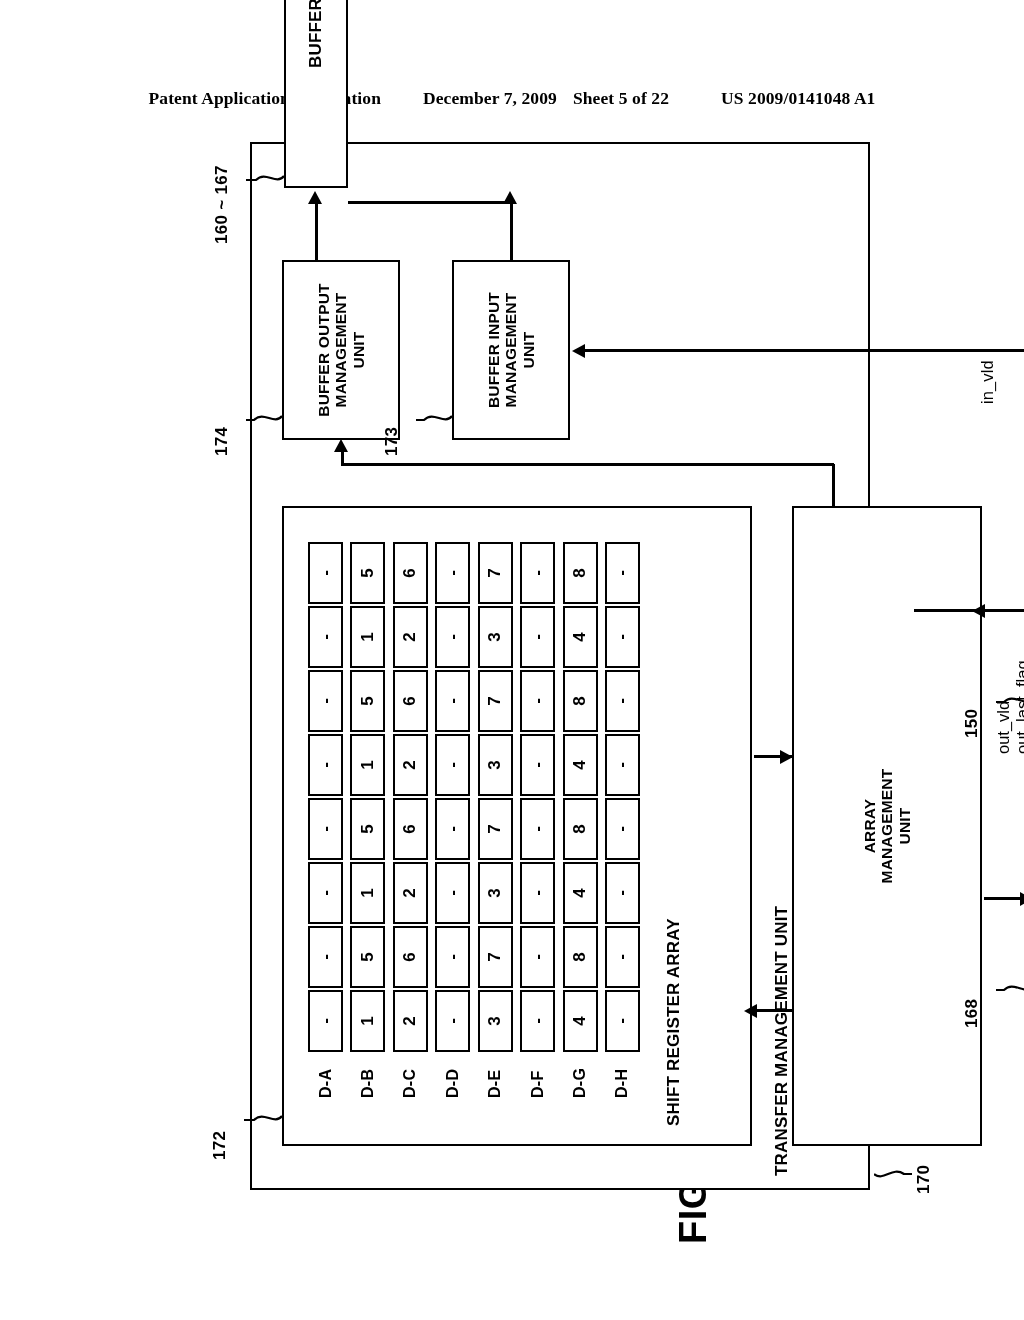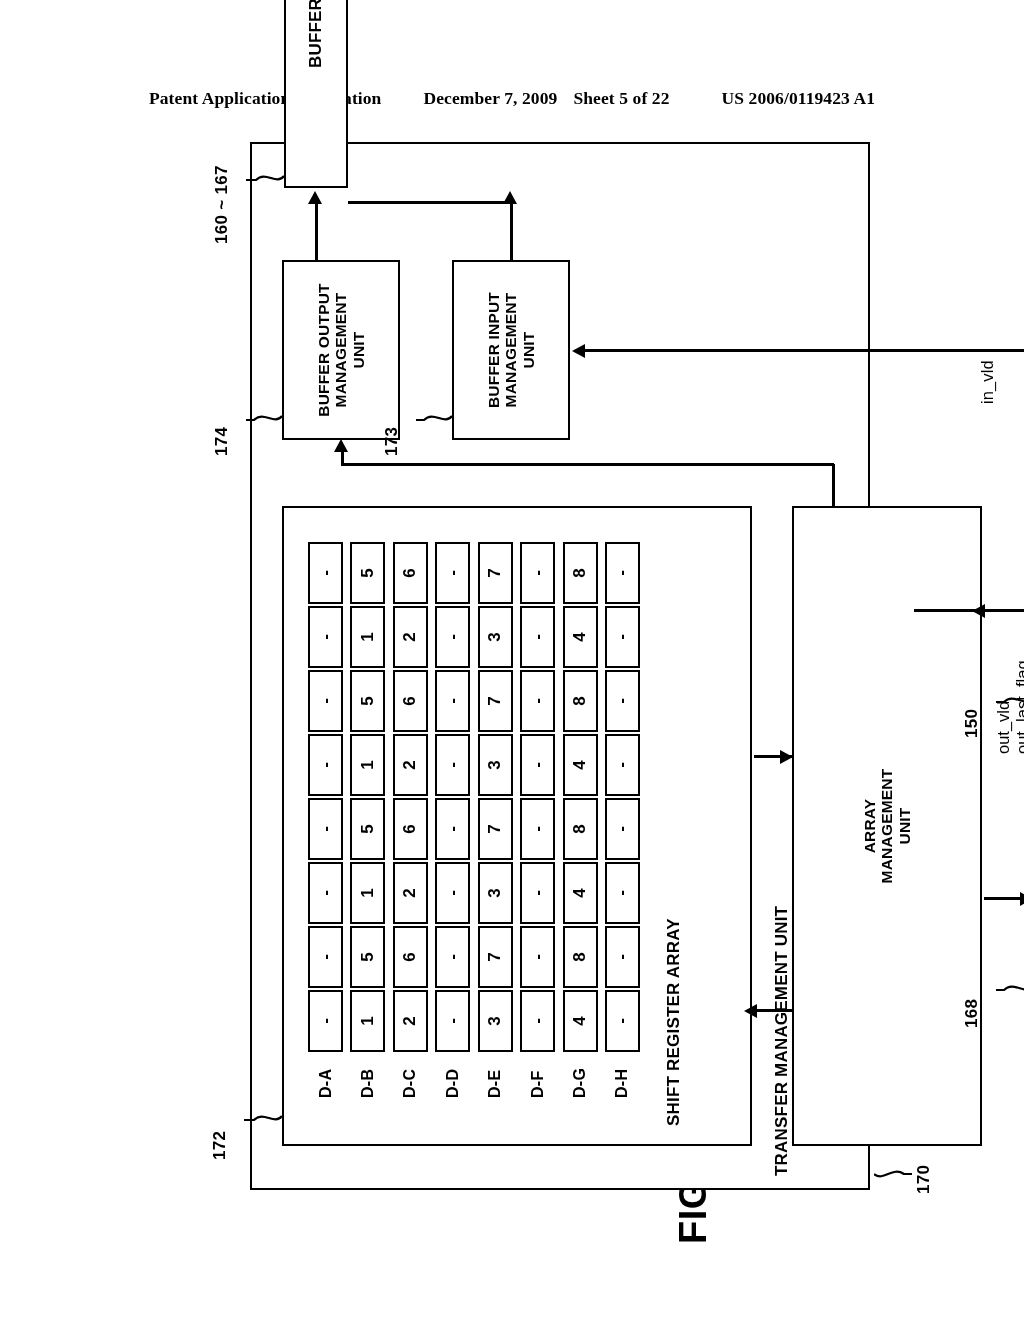--- a/index.html
+++ b/index.html
@@ -190,21 +190,21 @@
   }
   .sig-stack { position: absolute; font-size: 16.5px; line-height: 1.15; }
 </style>
 </head>
 <body>
 
 <div class="pub-header">
   <span class="h-pub">Patent Application Publication</span>
   <span class="h-date">December 7, 2009</span>
   <span class="h-sheet">Sheet 5 of 22</span>
-  <span class="h-doc">US 2006/0119423 A1</span>
+  <span class="h-doc">US 2009/0141048 A1</span>
 </div>
 
 <div id="figure-canvas">
   <div class="rot-wrap">
 
     <div class="fig-title">FIG.7</div>
 
     <div class="box" id="tmu-outer"></div>
     <div id="tmu-title">TRANSFER MANAGEMENT UNIT</div>
 

